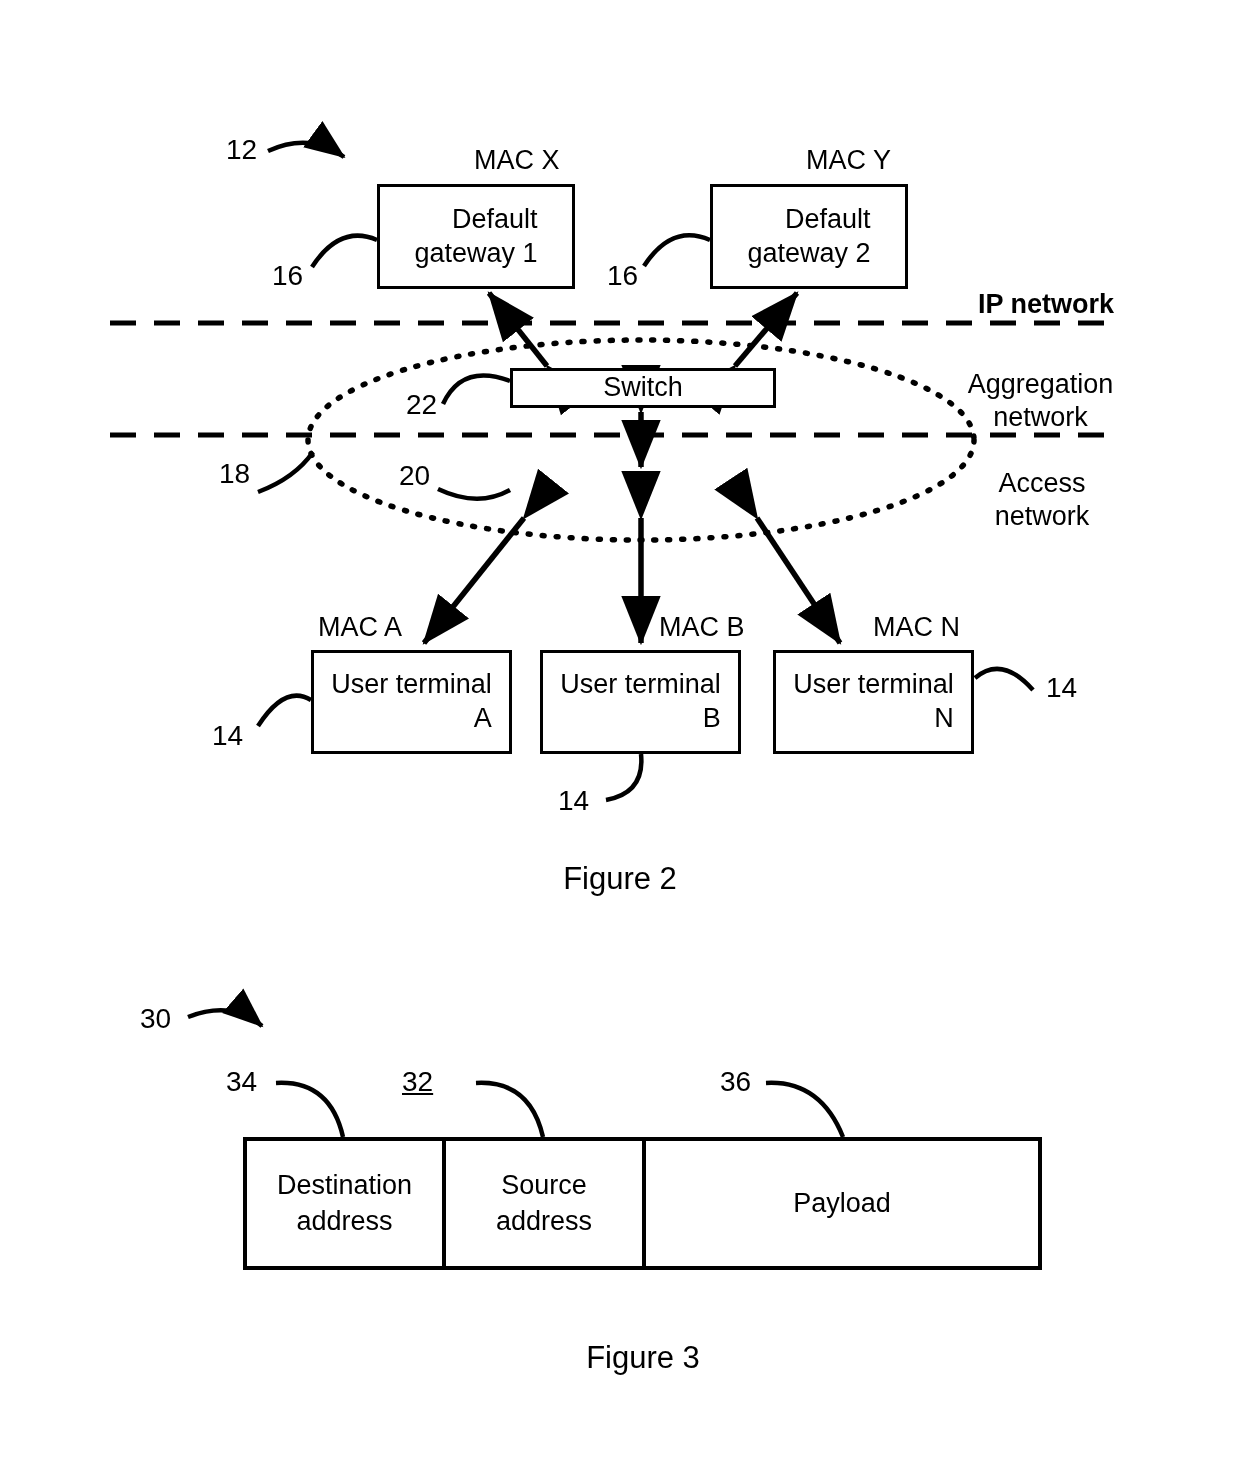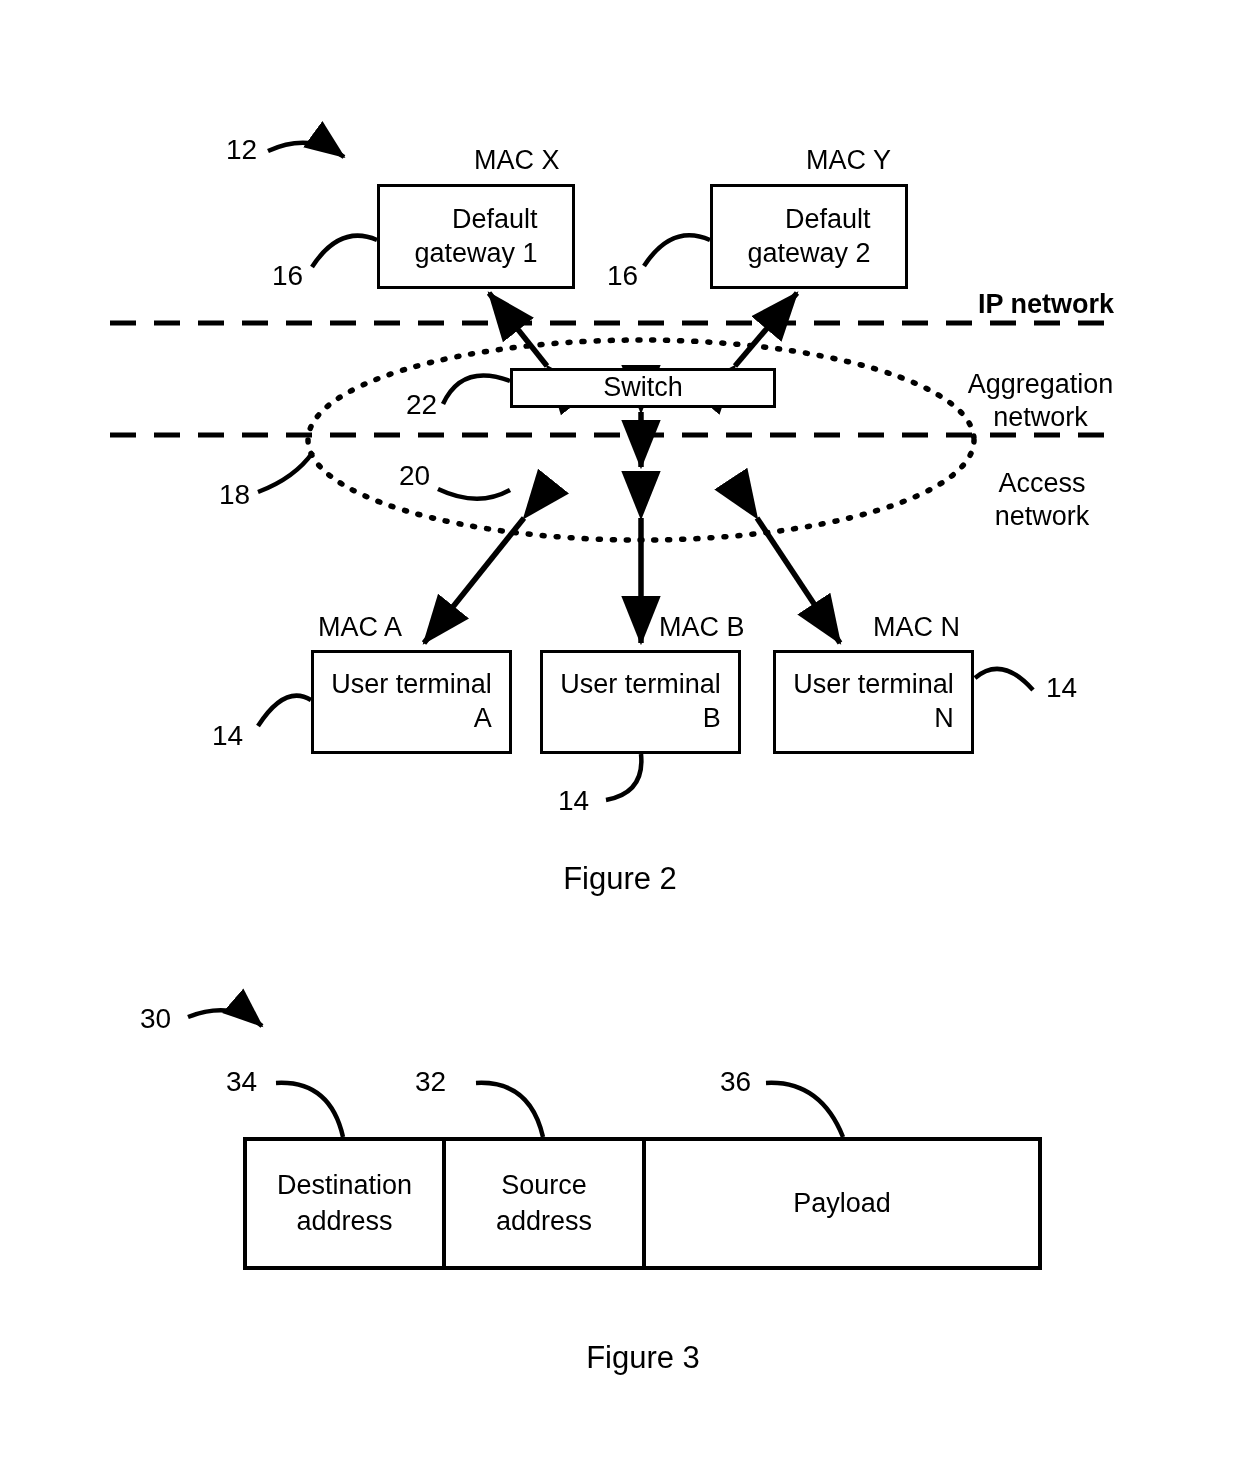--- a/index.html
+++ b/index.html
@@ -143,21 +143,21 @@
 
   <div class="num" style="left:226px; top:136px;">12</div>
 
   <div class="box" style="left:510px; top:368px; width:266px; height:40px;">
     <span>Switch</span>
   </div>
   <div class="num" style="left:406px; top:391px;">22</div>
 
   <div class="num" style="left:399px; top:462px;">20</div>
 
-  <div class="num" style="left:219px; top:481px;">18</div>
+  <div class="num" style="left:219px; top:460px;">18</div>
 
   <div class="lbl" style="left:978px; top:288px;font-weight:bold;">IP network</div>
   <div class="lbl" style="left:963px; top:368px; white-space:pre-line; text-align:center; width:155px;">Aggregation
 network</div>
   <div class="lbl" style="left:987px; top:467px; white-space:pre-line; text-align:center; width:110px;">Access
 network</div>
 
   <div class="box" style="left:311px; top:650px; width:201px; height:104px;">
     <span style="white-space:pre-line;">User terminal
 A</span>
@@ -177,21 +177,21 @@
 N</span>
   </div>
   <div class="lbl" style="left:873px; top:611px;">MAC N</div>
   <div class="num" style="left:1046px; top:674px;">14</div>
 
   <div class="caption" style="left:520px; top:861px; width:200px;">Figure 2</div>
 
   <div class="num" style="left:140px; top:1005px;">30</div>
 
   <div class="num" style="left:226px; top:1068px;">34</div>
-  <div class="num" style="left:415px; top:1068px;">32</div>
+  <div class="num" style="left:402px; top:1068px;text-decoration:underline;">32</div>
   <div class="num" style="left:720px; top:1068px;">36</div>
 
   <div style="position:absolute; left:243px; top:1137px; width:799px; height:133px;
               border:4px solid #000; box-sizing:border-box; background:#fff;"></div>
 
   <div style="position:absolute; left:442px; top:1137px; width:4px; height:133px; background:#000;"></div>
   <div style="position:absolute; left:642px; top:1137px; width:4px; height:133px; background:#000;"></div>
 
   <div class="frame-cell" style="left:247px; top:1141px; width:195px; height:125px;">
     <span style="white-space:pre-line;">Destination

